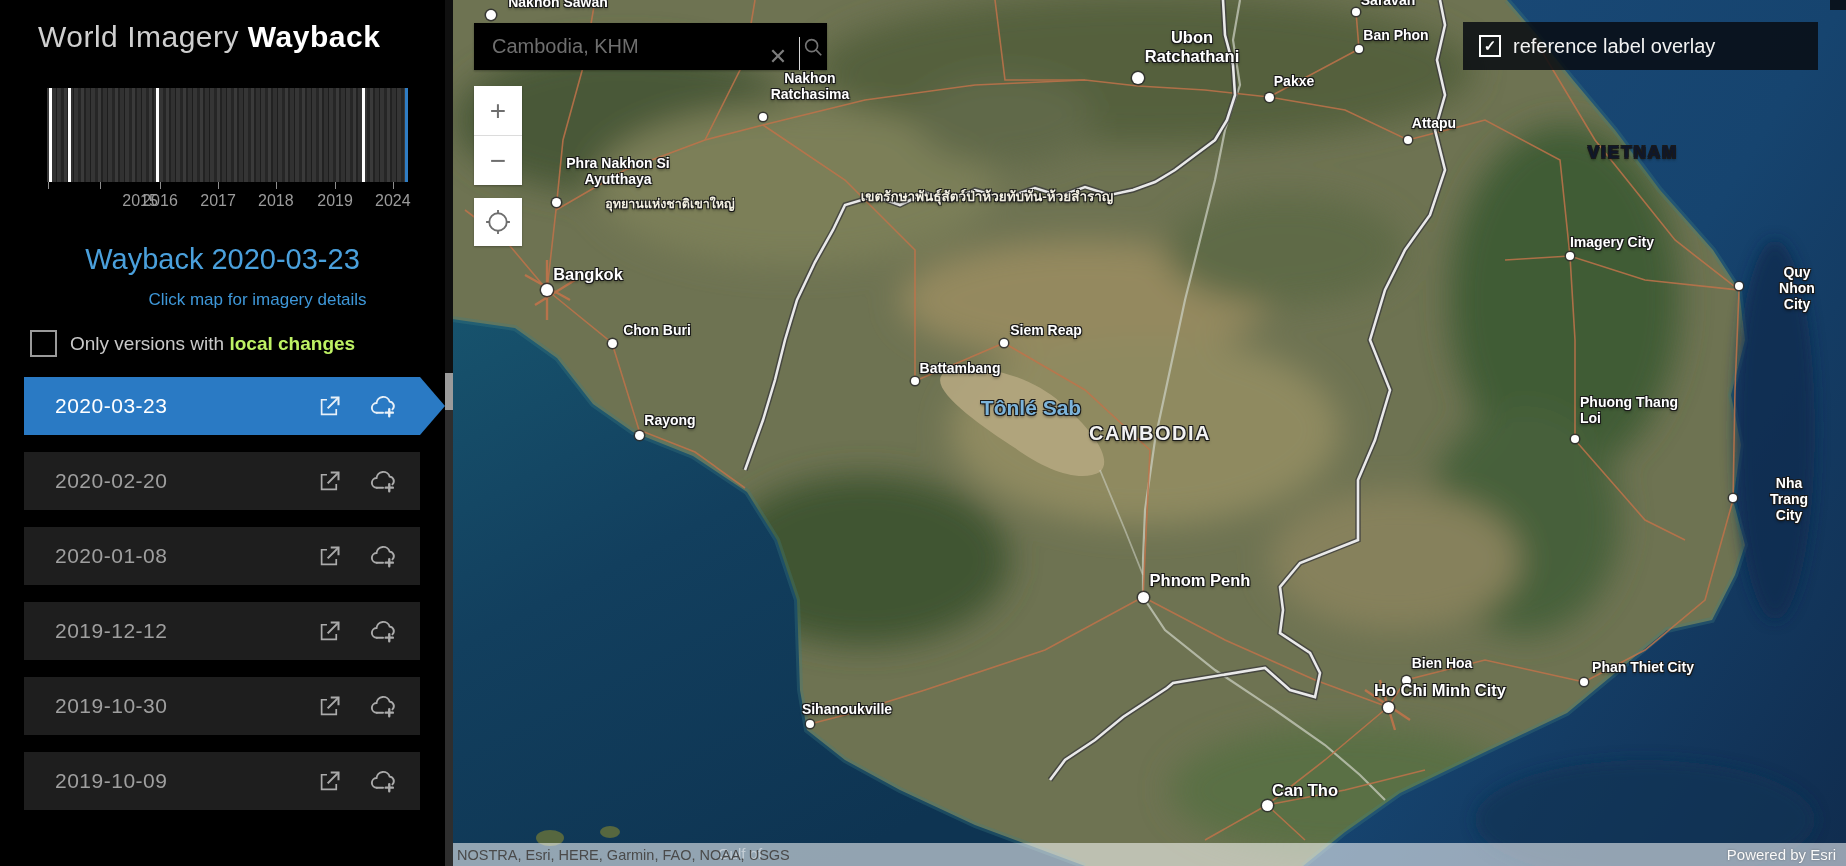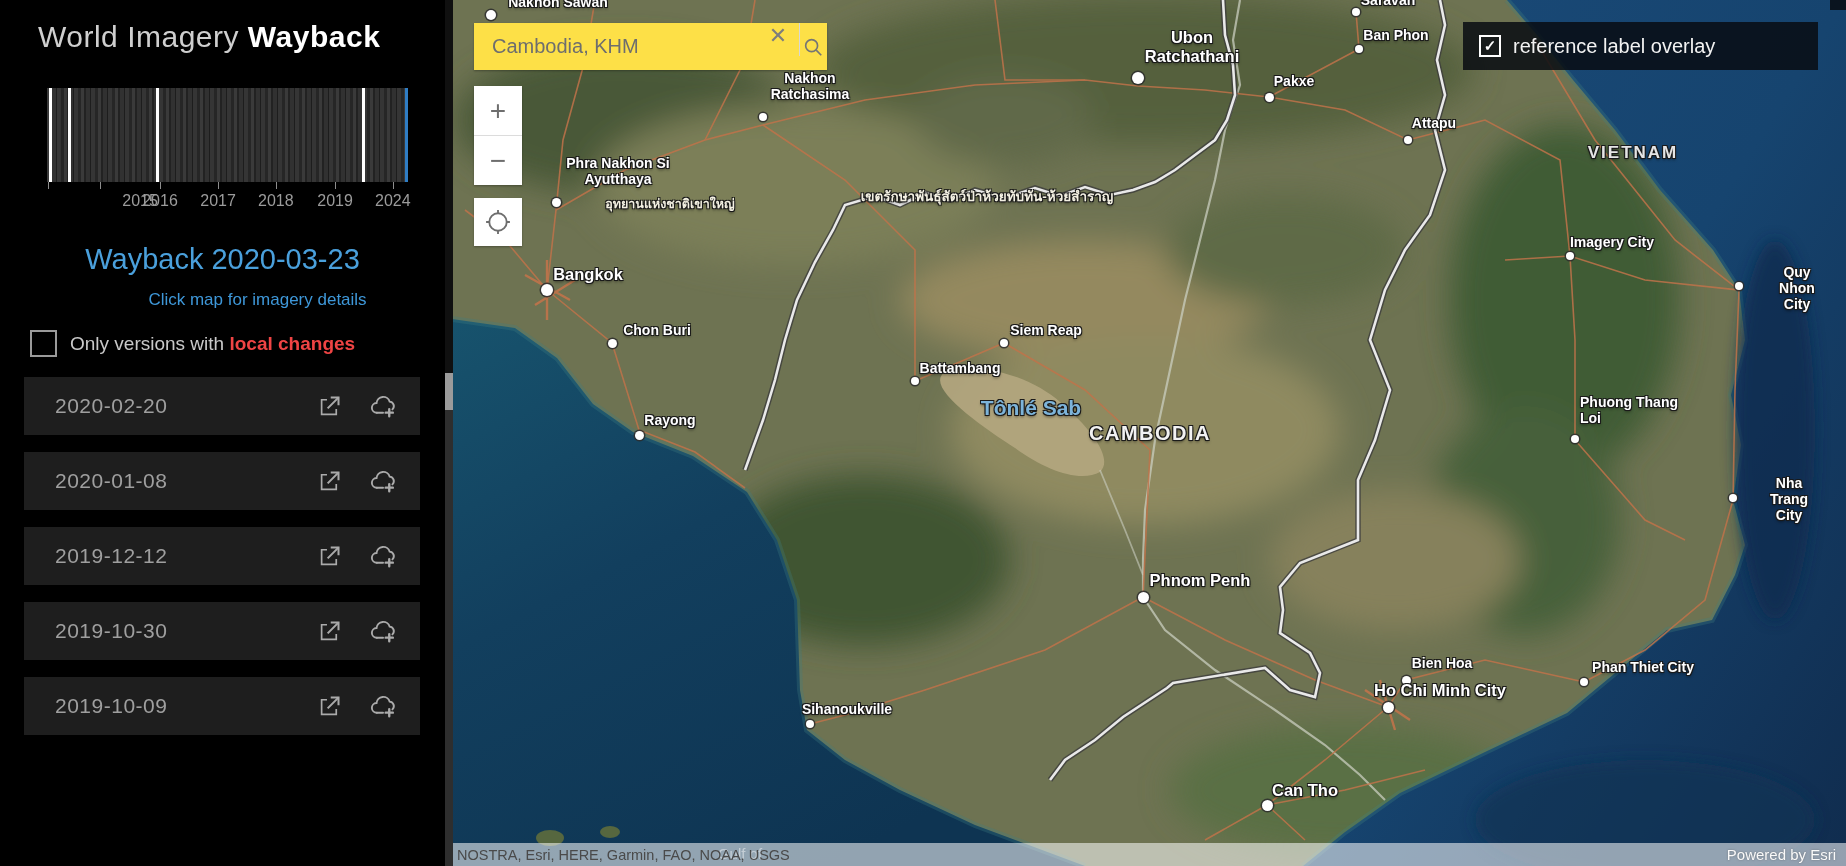--- a/index.html
+++ b/index.html
@@ -25,21 +25,21 @@
   #tl-years { position:relative; width:361px; height:20px; margin-top:2px; }
   .tl-year { position:absolute; transform:translateX(-50%); color:#9b9b9b; font-size:16px; }
 
   .wb-heading { position:absolute; left:0; top:243px; width:445px; text-align:center;
     font-size:29px; font-weight:400; }
   .wb-sub { position:absolute; left:0; top:290px; width:515px; text-align:center; font-size:17px; }
 
   #filter-row { position:absolute; left:30px; top:330px; display:flex; align-items:center; cursor:pointer; }
   #filter-box { width:27px; height:27px; border:2px solid #9a9a9a; background:transparent; }
   #filter-label { margin-left:13px; font-size:19px; color:#c9c9c9; }
-  #filter-label .strong { color:#ef4444; font-weight:600; }
+  #filter-label .strong { color:#bef264; font-weight:600; }
 
   #version-list { position:absolute; left:24px; top:377px; width:396px; }
   .version-item { position:relative; width:396px; height:58px; background:#1e1e1e; margin-bottom:17px;
     display:flex; align-items:center; cursor:pointer; }
   .v-date { margin-left:31px; font-size:21px; color:#9f9f9f; letter-spacing:.5px; }
   .v-icons { position:absolute; right:24px; display:flex; align-items:center; gap:26px; color:#ababab; }
   .ico { width:27px; height:27px; stroke:currentColor; fill:none; }
   .version-item.selected { background:#2a7ac4; }
   .version-item.selected .v-date { color:#fff; }
   .version-item.selected .v-icons { color:#e9f1f8; }
@@ -55,31 +55,31 @@
   #map { position:absolute; left:445px; top:0; width:1401px; height:866px; overflow:hidden; background:#6e7352; cursor:default; }
   #map svg.bg { position:absolute; left:0; top:0; }
 
   .map-label { position:absolute; white-space:pre-line; z-index:5; line-height:1.15; transform:translateX(-50%);
     text-align:center; color:#fff; font-weight:700;
     text-shadow:-1px -1px 0 #1a1a1a,1px -1px 0 #1a1a1a,-1px 1px 0 #1a1a1a,1px 1px 0 #1a1a1a,0 2px 3px rgba(0,0,0,.55); }
   .map-label.left { transform:none; text-align:left; }
   .lbl-city    { font-size:14px; }
   .lbl-city-lg { font-size:16.5px; }
   .lbl-country { font-size:20px; letter-spacing:1.5px; color:#f2f2f2; }
-  .lbl-country2{ font-size:17px; letter-spacing:2px; color:#e5e5e5; }
+  .lbl-country2{ font-size:17px; letter-spacing:2px; color:#0f172a; }
   .lbl-water   { font-size:21px; color:#7db4da; font-weight:700; }
   .lbl-thai    { font-size:13.5px; color:#f3f0e2; }
   .lbl-thai-sm { font-size:12.5px; color:#f3f0e2; }
   .lbl-faded   { font-size:15px; color:rgba(235,240,245,.5); font-weight:400; text-shadow:none; z-index:1; }
   .map-dot { position:absolute; background:#fff; border-radius:50%; z-index:4;
     box-shadow:0 0 0 1.5px rgba(45,45,45,.85); }
 
   
-  #searchbox { position:absolute; left:29px; top:23px; width:353px; height:47px; background:#fde047; z-index:10;
-    display:flex; align-items:flex-start; box-shadow:0 1px 2px rgba(0,0,0,.3); }
+  #searchbox { position:absolute; left:29px; top:23px; width:353px; height:47px; background:#000000; z-index:10;
+    display:flex; align-items:flex-end; box-shadow:0 1px 2px rgba(0,0,0,.3); }
   #search-input { flex:1; border:none; outline:none; height:100%; padding-left:18px;
     font-size:20px; color:#6e6e6e; font-family:"Liberation Sans",sans-serif; background:transparent; }
   #search-clear { width:52px; text-align:center; font-size:22px; color:#7d7d7d; cursor:pointer; }
   #search-divider { width:1px; height:33px; background:#d7d7d7; }
   #search-btn { width:34px; height:100%; display:flex; align-items:center; justify-content:center; cursor:pointer; }
 
   
   #zoomctl { position:absolute; left:29px; top:86px; width:48px; height:99px; background:#fff; z-index:10;
     box-shadow:0 1px 2px rgba(0,0,0,.3); }
   .zoombtn { width:48px; height:49px; display:flex; align-items:center; justify-content:center;
@@ -143,20 +143,35 @@
 
     <div class="wb-heading" style="color: rgb(74, 160, 220);">Wayback 2020-03-23</div>
     <div class="wb-sub" style="color: rgb(62, 151, 216);">Click map for imagery details</div>
 
     <div id="filter-row">
       <div id="filter-box"></div>
       <div id="filter-label"><span>Only versions with </span><span class="strong">local changes</span></div>
     </div>
 
     <div id="version-list">
+  <div class="version-item selected">
+    <span class="v-date">2020-03-23</span>
+    <span class="v-icons">
+      <svg class="ico" viewBox="0 0 24 24" stroke-linecap="square">
+        <path d="M9 6 H5 v13 h13 v-4" stroke-width="1.5"></path>
+        <path d="M11 13 L19.5 4.5" stroke-width="1.8"></path>
+        <path d="M14 4 h6 v6" stroke-width="1.8"></path>
+      </svg>
+      <svg class="ico" viewBox="0 0 24 24" stroke-linecap="round">
+        <path d="M7 17.5 a4.3 4.3 0 0 1 -0.3 -8.6 a6 6 0 0 1 11.7 -1.2 a4 4 0 0 1 2.4 6.9" stroke-width="1.7"></path>
+        <path d="M7 17.5 h5.5" stroke-width="1.7"></path>
+        <path d="M14.8 17.5 h6.4 M18 14.3 v6.4" stroke-width="2.1"></path>
+      </svg>
+    </span>
+  </div>
 
   <div class="version-item">
     <span class="v-date">2020-02-20</span>
     <span class="v-icons">
       <svg class="ico" viewBox="0 0 24 24" stroke-linecap="square">
         <path d="M9 6 H5 v13 h13 v-4" stroke-width="1.5"></path>
         <path d="M11 13 L19.5 4.5" stroke-width="1.8"></path>
         <path d="M14 4 h6 v6" stroke-width="1.8"></path>
       </svg>
       <svg class="ico" viewBox="0 0 24 24" stroke-linecap="round">

